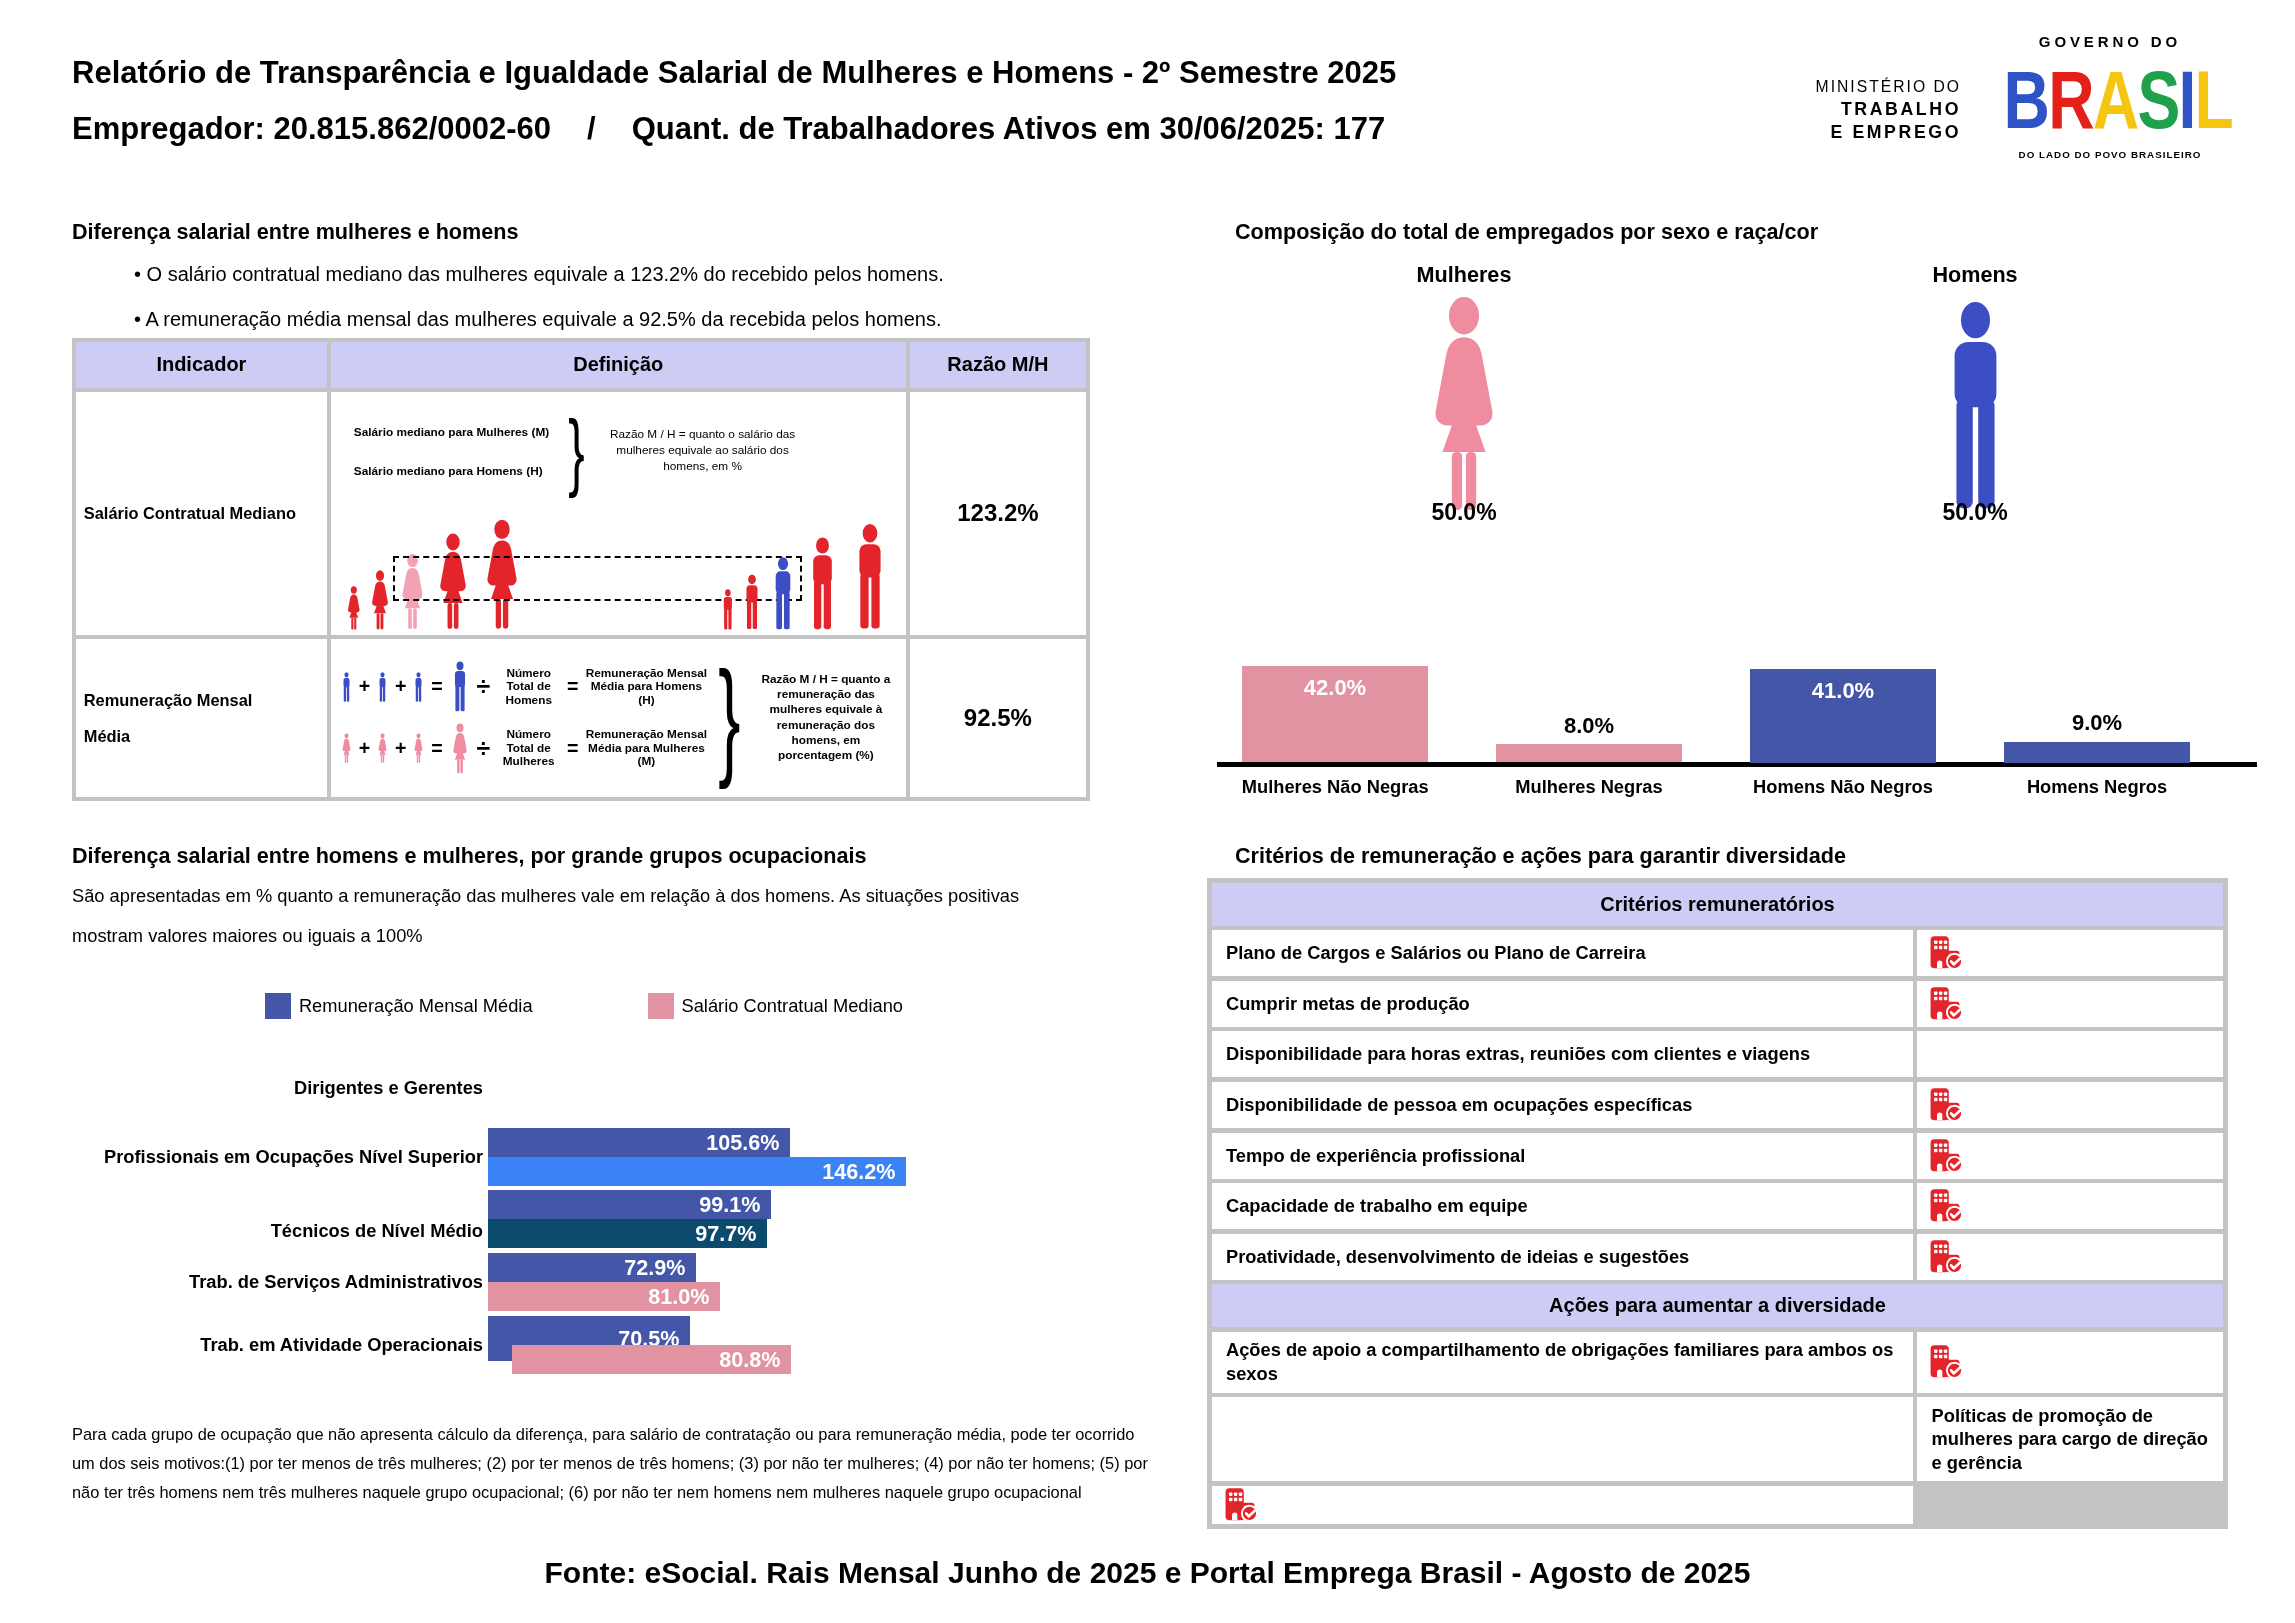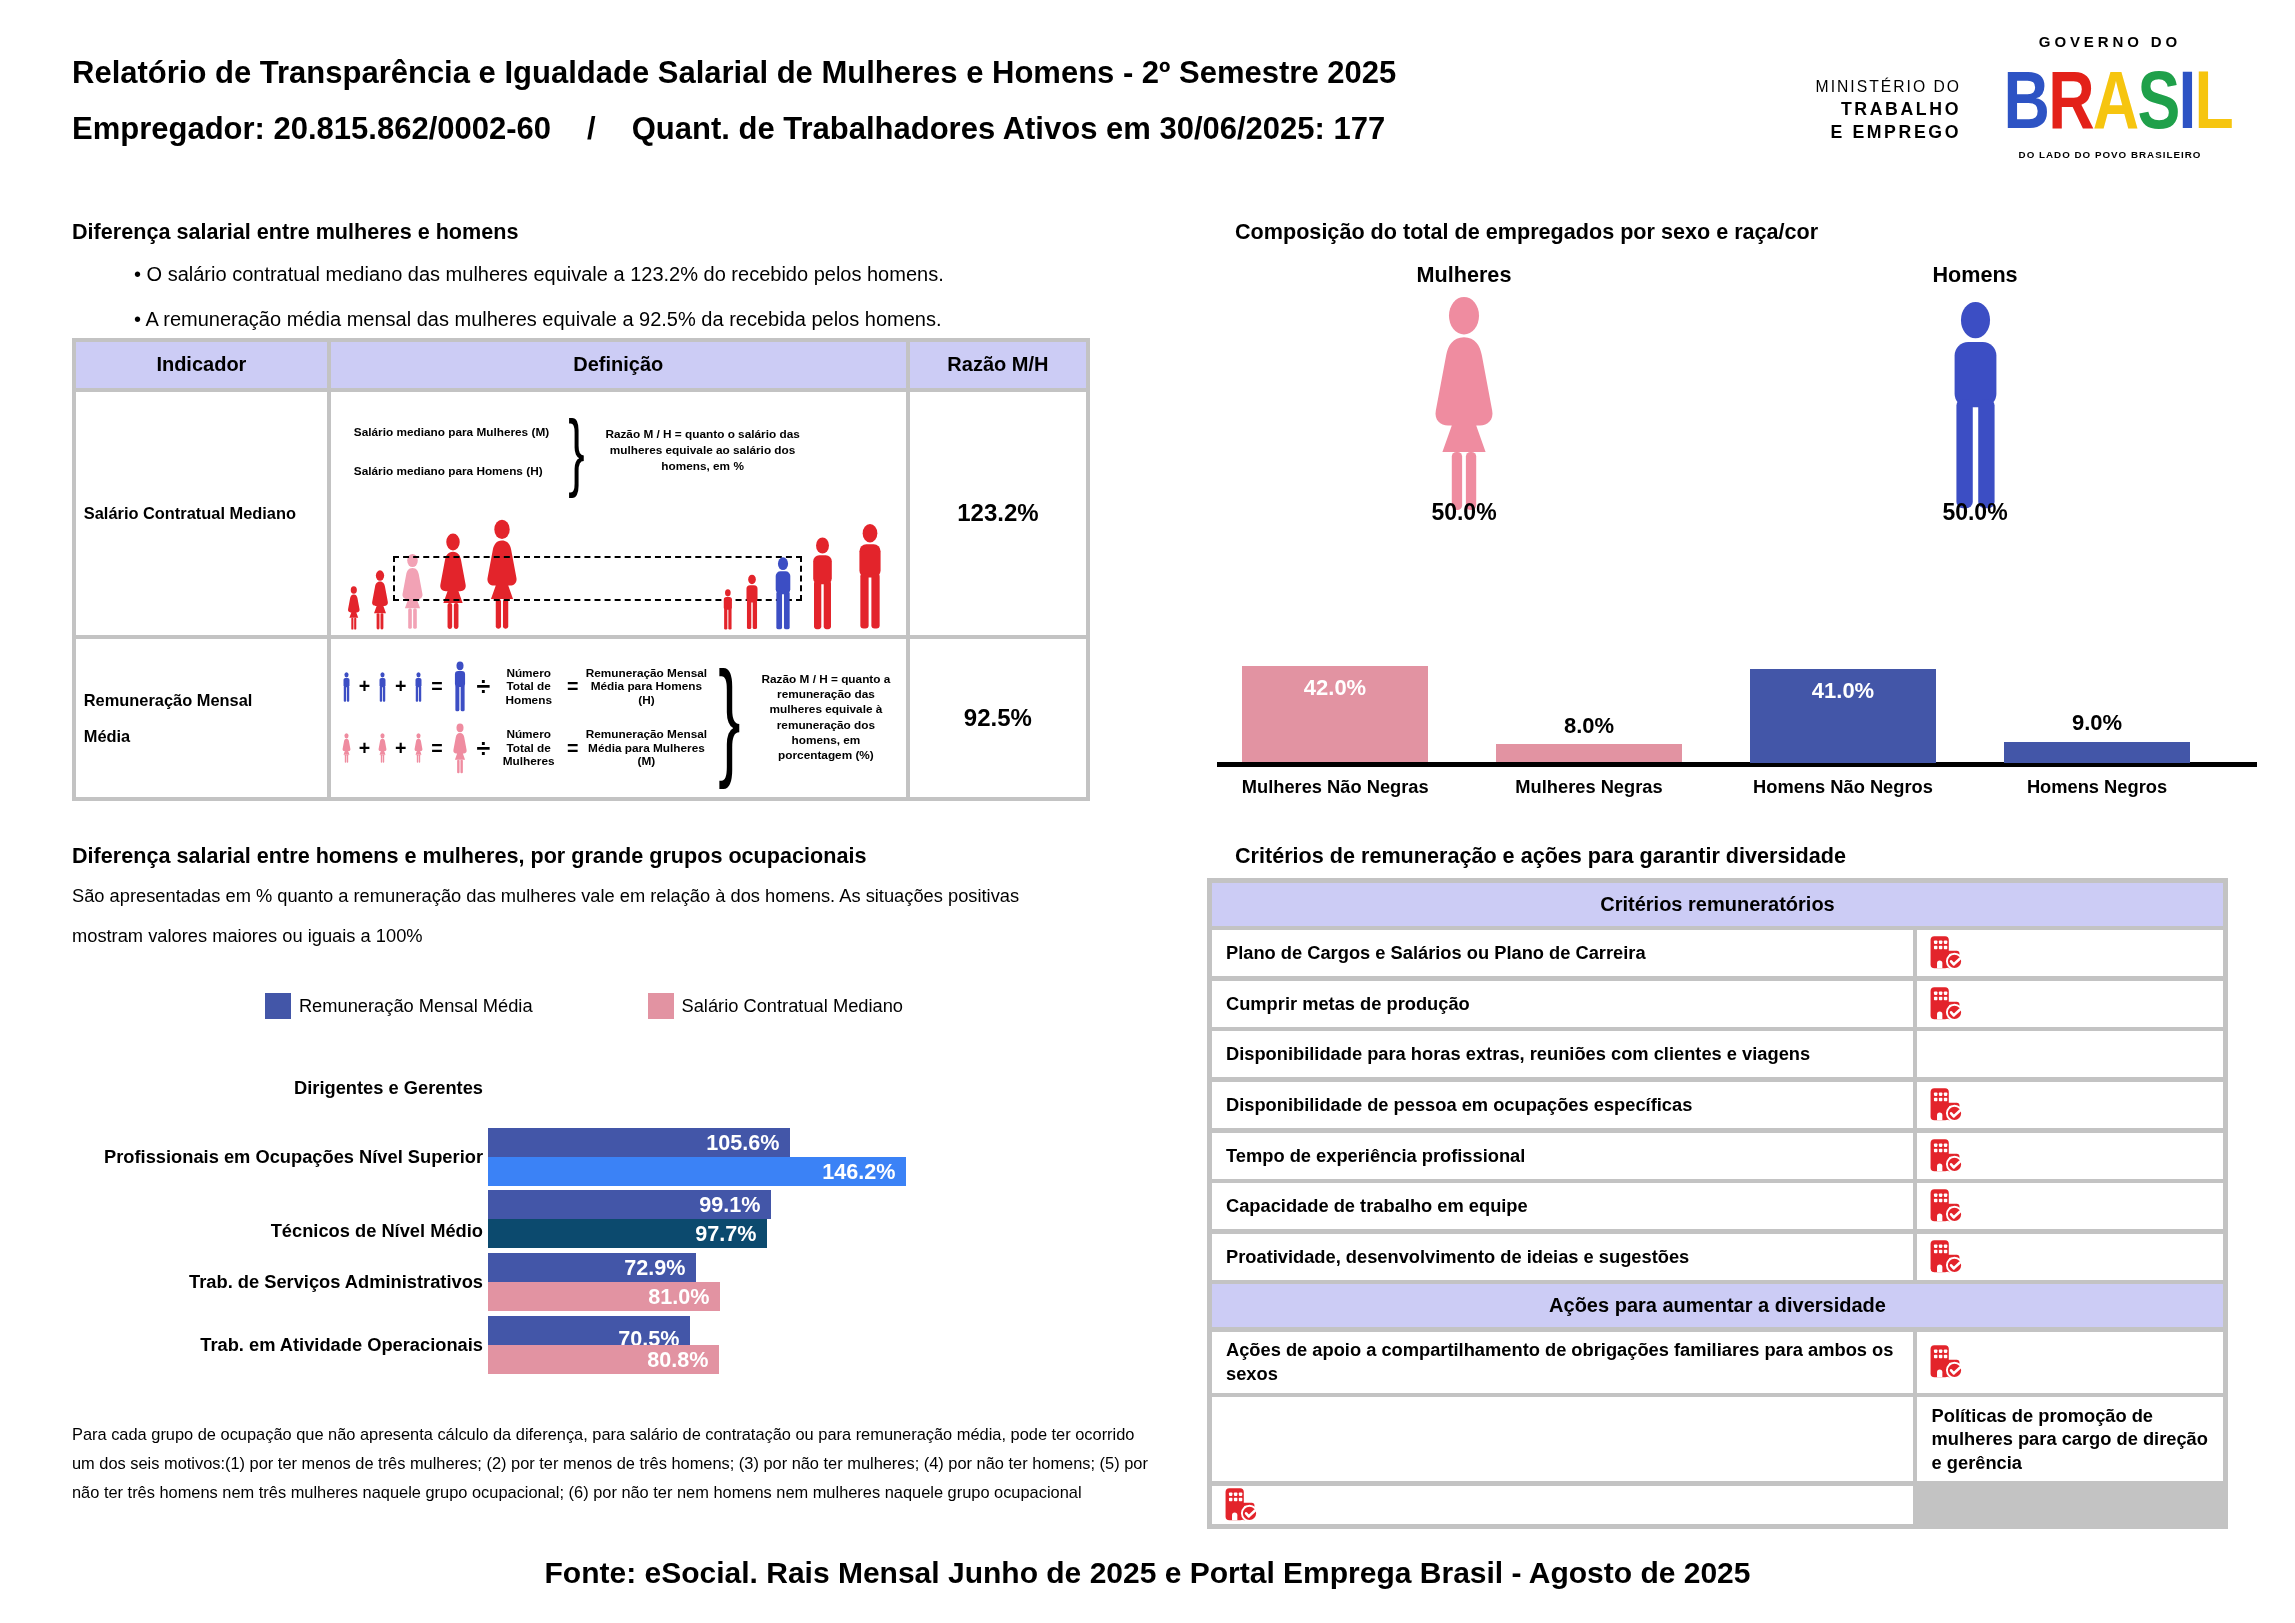--- a/index.html
+++ b/index.html
@@ -28,21 +28,21 @@
   .th{background:#ccccf5;font-weight:bold;font-size:20px;display:flex;align-items:center;justify-content:center;}
   .cell{background:#fff;box-sizing:border-box;}
   .cell-ind{display:flex;align-items:center;font-weight:bold;font-size:16.4px;padding-left:7.9px;}
   .cell-ind .narrow{max-width:196px;line-height:2.2;}
   .cell-ratio{display:flex;align-items:center;justify-content:center;font-weight:bold;font-size:24px;}
   
   .d1-top{display:flex;align-items:center;margin-left:23px;height:103px;padding-top:7.9px;}
   .d1-labels{display:flex;flex-direction:column;gap:25px;width:208px;font-size:11.8px;font-weight:bold;}
   .brace{font-weight:400;color:#000;}
   .brace-1{font-size:82px;line-height:82px;transform:scale(0.6,1.05);width:31px;}
-  .d1-expl{width:196px;text-align:center;font-size:11.8px;font-weight:bold;line-height:1.35;margin-left:11.8px;}
+  .d1-expl{width:196px;text-align:center;font-size:11.8px;font-weight:normal;line-height:1.35;margin-left:11.8px;}
   .d1-people{position:relative;height:131px;margin-top:1.3px;}
   .pgroup{position:absolute;bottom:5.2px;display:flex;align-items:flex-end;gap:3.3px;}
   .pgroup.left{left:13px;} .pgroup.right{right:13px;}
   .dashed-box{position:absolute;left:62px;top:52px;width:405px;height:41px;border:2px dashed #000;}
   
   .d2{display:flex;align-items:center;height:100%;padding-left:9.2px;box-sizing:border-box;}
   .d2-formulas{display:flex;flex-direction:column;gap:10.5px;}
   .d2-line{display:flex;align-items:center;gap:5.9px;}
   .op{font-weight:bold;font-size:19.6px;} .op.big{font-size:25px;}
   .term{font-size:11.8px;font-weight:bold;line-height:1.15;text-align:center;}
@@ -358,21 +358,21 @@
       <div class="occ-bar" style="left: 416px; top: 194px; height: 29.4px; width: 208px; background: rgb(67, 86, 168);">
         <span class="occ-val">72.9%</span>
       </div>
       <div class="occ-bar" style="left: 416px; top: 223px; height: 29.4px; width: 232px; background: rgb(226, 147, 162);">
         <span class="occ-val">81.0%</span>
       </div>
       <div class="occ-label" style="top: 273px;">Trab. em Atividade Operacionais</div>
       <div class="occ-bar" style="left: 416px; top: 257px; height: 45px; width: 202px; background: rgb(67, 86, 168);">
         <span class="occ-val">70.5%</span>
       </div>
-      <div class="occ-bar" style="left: 416px; top: 286px; height: 29.4px; width: 231px; background: rgb(226, 147, 162);">
+      <div class="occ-bar" style="left: 440px; top: 286px; height: 29.4px; width: 231px; background: rgb(226, 147, 162); padding-left: 48px;">
         <span class="occ-val">80.8%</span>
       </div>
     </div>
 
   <div class="abs footnote">Para cada grupo de ocupação que não apresenta cálculo da diferença, para salário de contratação ou para remuneração média, pode ter ocorrido um dos seis motivos:(1) por ter menos de três mulheres; (2) por ter menos de três homens; (3) por não ter mulheres; (4) por não ter homens; (5) por não ter três homens nem três mulheres naquele grupo ocupacional; (6) por não ter nem homens nem mulheres naquele grupo ocupacional</div>
 
   <div class="abs sec-h" style="left:1235px;top:843px;">Critérios de remuneração e ações para garantir diversidade</div>
   <div class="abs" id="criteria-table">
       <div class="crit-header">Critérios remuneratórios</div>
       <div class="crit-label">Plano de Cargos e Salários ou Plano de Carreira</div>

